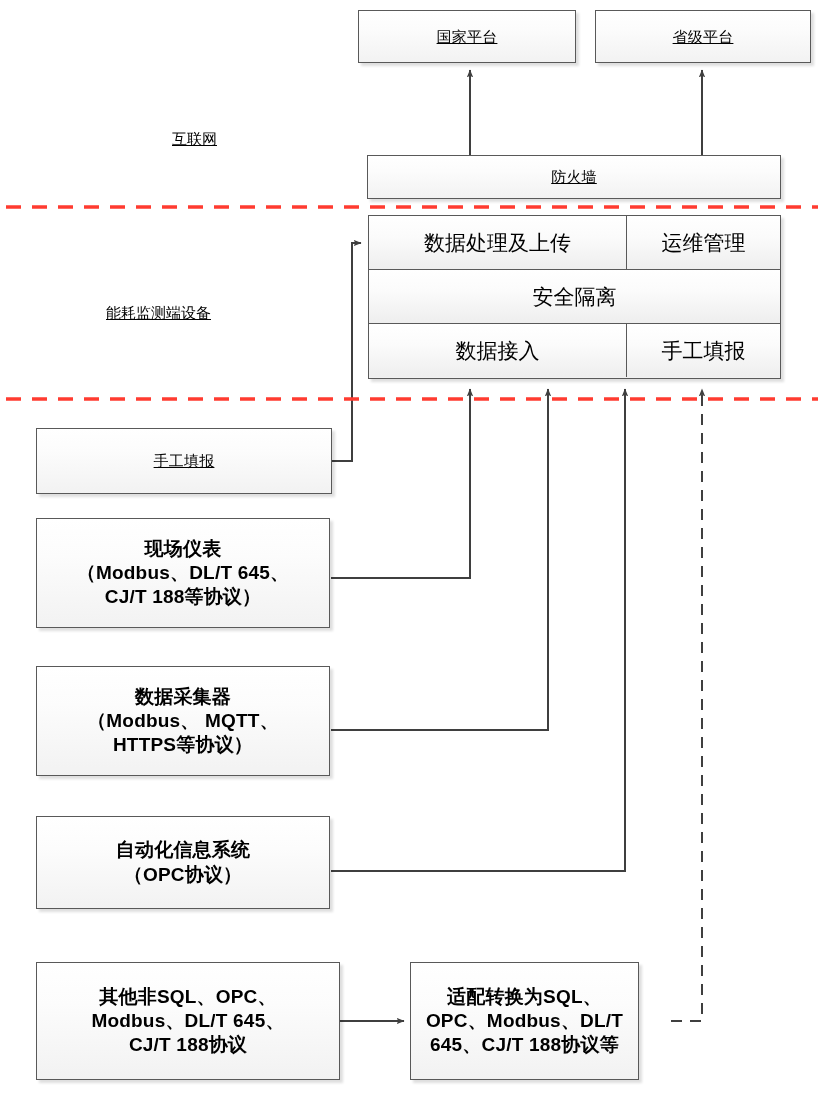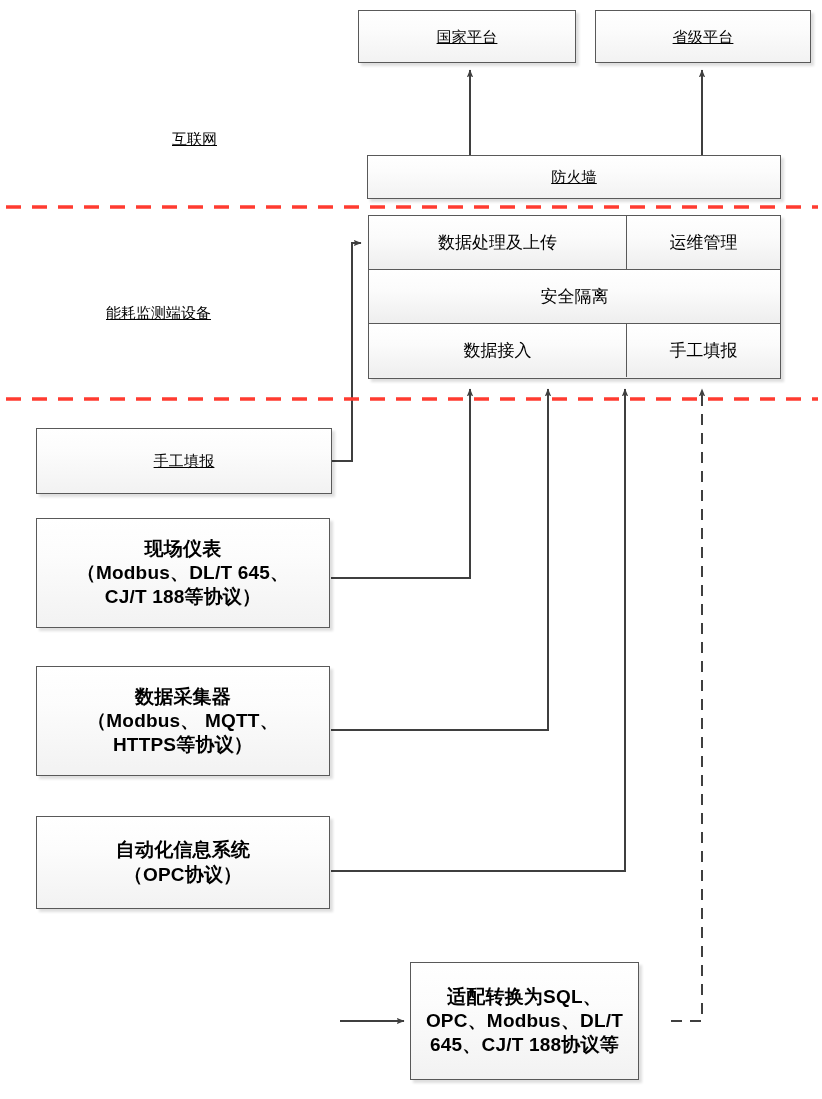--- a/index.html
+++ b/index.html
@@ -68,21 +68,21 @@
   .cell-border-r { border-right: 1.4px solid #595959; }
   .cell-border-b { border-bottom: 1.4px solid #595959; }
   
   .zone-label {
     position: absolute;
     color: #000;
     white-space: nowrap;
     margin-top: 36px;
   }
   .fs-lg { font-size: 15px; text-decoration: underline; }
-  .fs-md { font-size: 17px; text-align: right; }
+  .fs-md { font-size: 21px; text-align: right; }
   .fs-sm { font-size: 19px; font-weight: bold; }
 </style>
 </head>
 <body>
 
 <div id="diagram-root">
 
   <svg class="layer" viewBox="0 0 822 1099">
     <defs>
       <marker id="arrowhead" markerWidth="9" markerHeight="9" refX="7.4" refY="3.6" orient="auto" markerUnits="userSpaceOnUse">
@@ -183,20 +183,25 @@
     <span class="node-text">数据采集器
 （Modbus、 MQTT、
 HTTPS等协议）</span>
   </div>
 
   <div class="node fs-sm" style="left:36px; top:816px; width:294px; height:93px;">
     <span class="node-text">自动化信息系统
 （OPC协议）</span>
   </div>
 
+  <div class="node fs-sm" style="left:36px; top:962px; width:304px; height:118px;">
+    <span class="node-text">其他非SQL、OPC、
+Modbus、DL/T 645、
+CJ/T 188协议</span>
+  </div>
 
   <div class="node fs-sm" style="left:410px; top:962px; width:229px; height:118px;">
     <span class="node-text">适配转换为SQL、
 OPC、Modbus、DL/T
 645、CJ/T 188协议等</span>
   </div>
 
 </div>
 
 </body></html>

